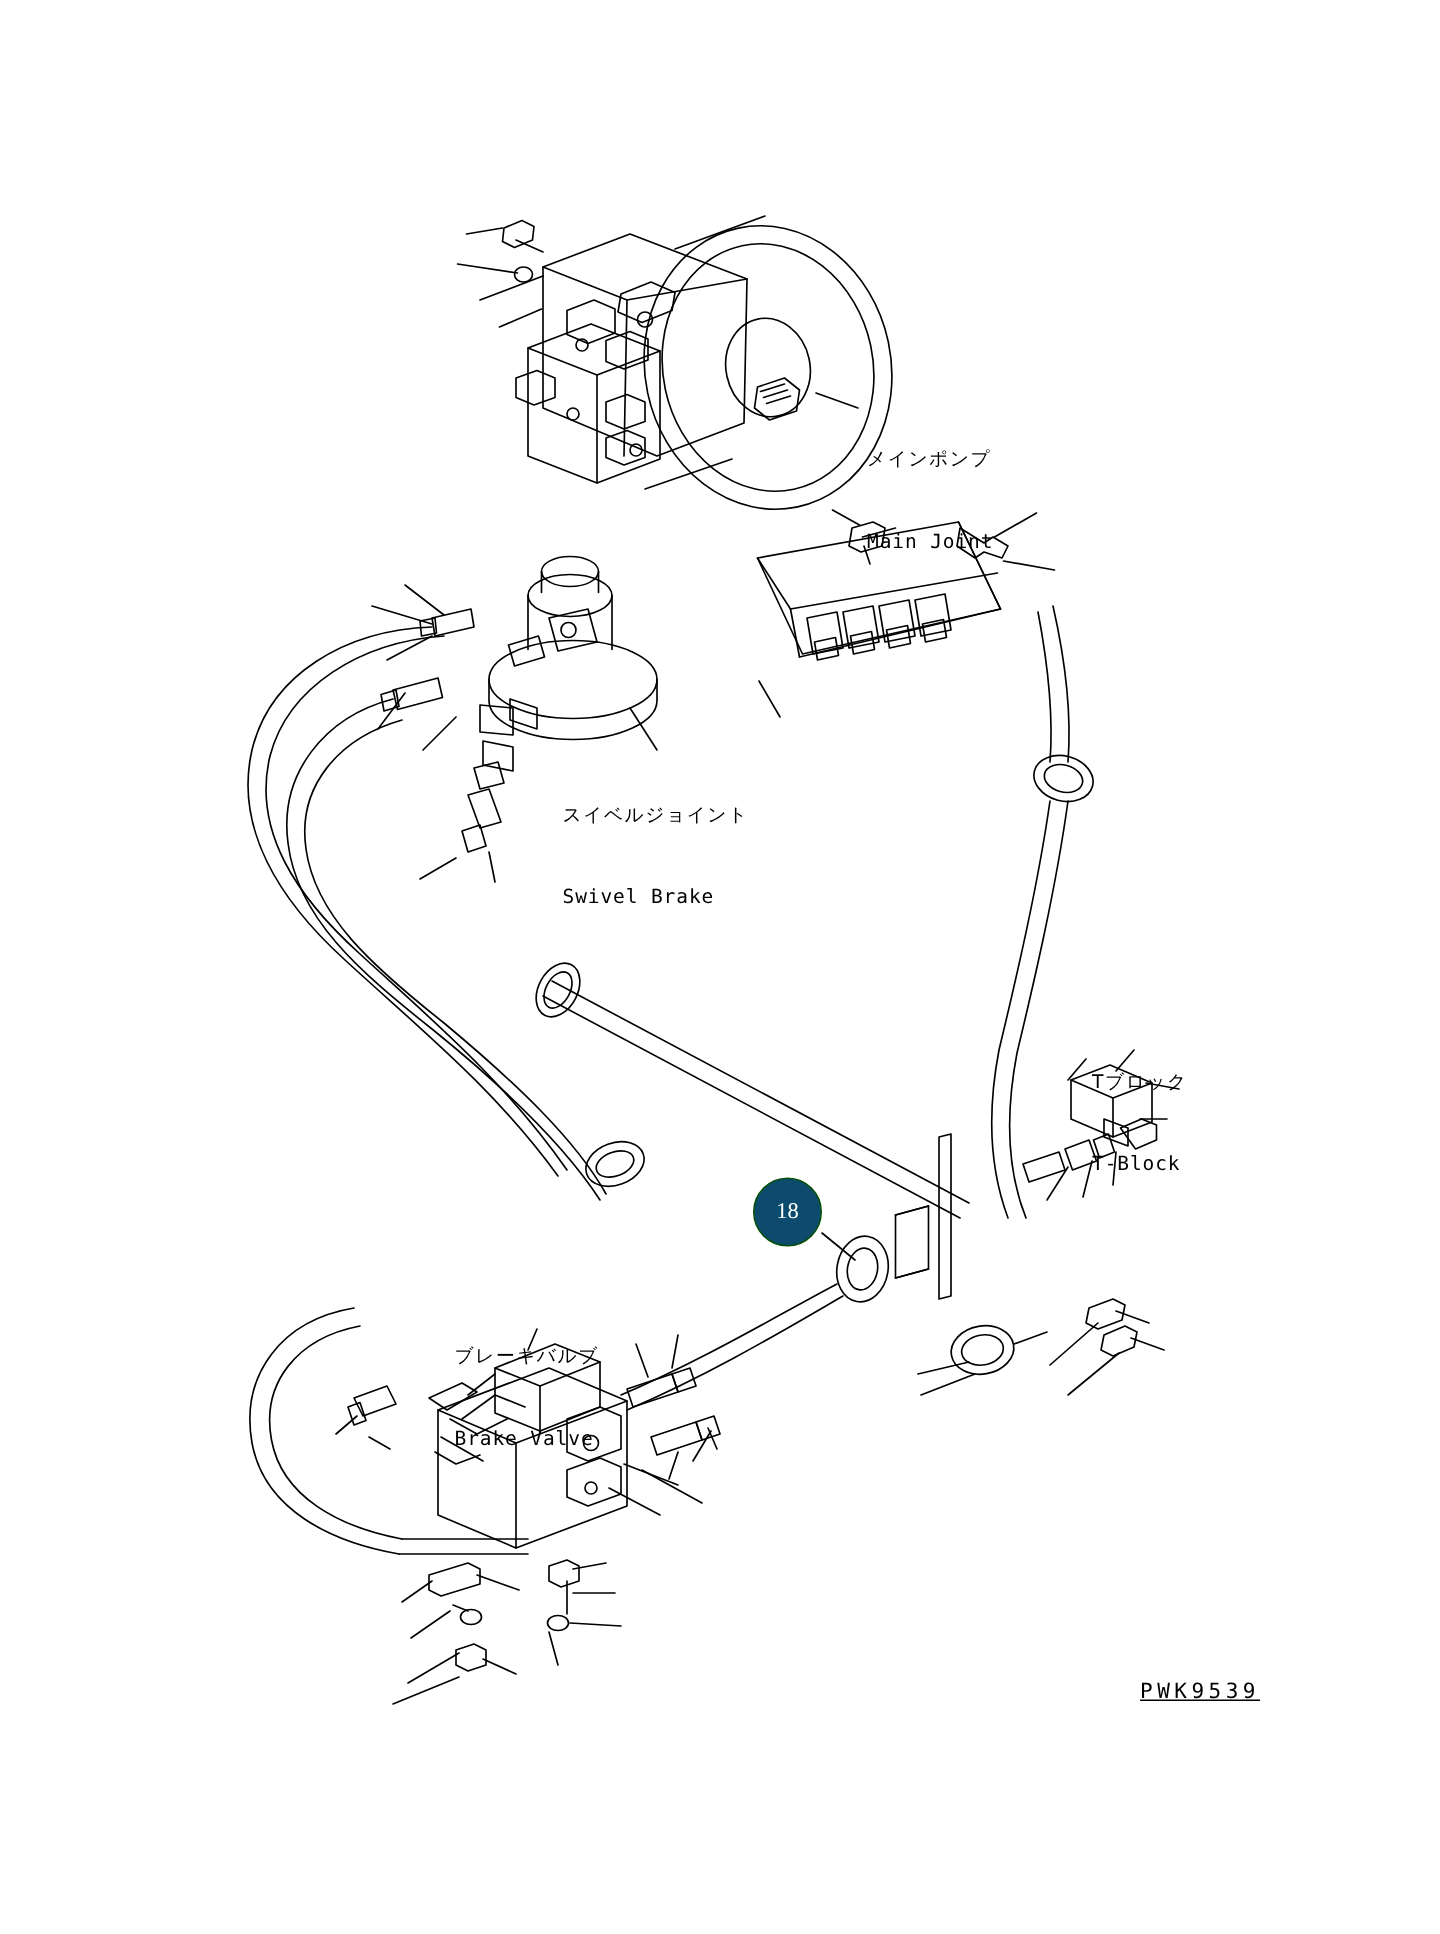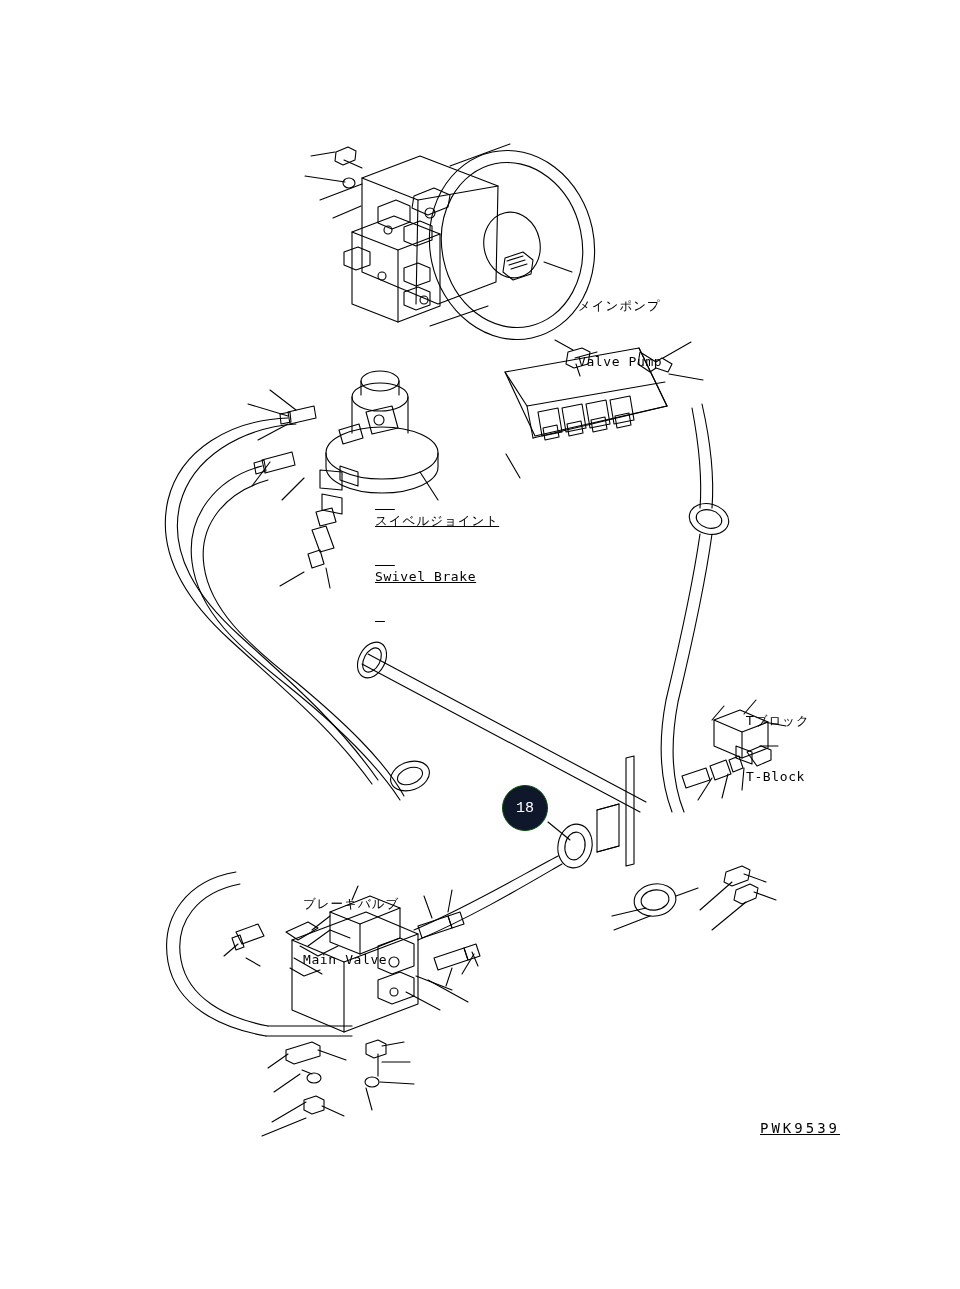--- a/index.html
+++ b/index.html
@@ -45,23 +45,23 @@
     display: block;
     font-family: "DejaVu Sans Mono", monospace;
     font-size: 13px;
     letter-spacing: 0.6px;
   }
   #callout-18 {
     position: absolute;
     width: 44px;
     height: 44px;
     border-radius: 50%;
-    background: #0f172a;
+    background: #0c4a6e;
     color: #ffffff;
-    font-family: Liberation Mono, monospace;
+    font-family: Liberation Serif, serif;
     font-size: 15px;
     display: flex;
     align-items: center;
     justify-content: center;
     border: 1px solid #055009;
   }
   #drawing-number {
     position: absolute;
     font-family: "DejaVu Sans Mono", monospace;
     font-size: 14px;
@@ -299,36 +299,36 @@
       <path d="M572 272 l-28 -10"></path>
       <path d="M520 478 l-14 -24"></path>
       <path d="M438 500 l-18 -28"></path>
       <path d="M724 706 l-12 14"></path>
       <path d="M358 886 l-6 14"></path>
     </g>
   </svg>
 
   <div class="lbl" style="left:578px; top:258px;">
     <span class="jp">メインポンプ</span>
-    <span class="en">Valve Pump</span>
+    <span class="en">Main Joint</span>
   </div>
 
 
-  <div class="lbl" style="left:375px; top:473px;text-decoration:underline;">
+  <div class="lbl" style="left:375px; top:495px;">
     <span class="jp">スイベルジョイント</span>
     <span class="en">Swivel Brake</span>
   </div>
 
-  <div class="lbl" style="left:728px; top:673px;margin-left:18px;">
+  <div class="lbl" style="left:728px; top:673px;">
     <span class="jp">Tブロック</span>
     <span class="en">T-Block</span>
   </div>
 
   <div class="lbl" style="left:303px; top:856px;">
     <span class="jp">ブレーキバルブ</span>
-    <span class="en">Main Valve</span>
+    <span class="en">Brake Valve</span>
   </div>
 
   <div id="callout-18" style="left:502px; top:785px;">18</div>
 
   <div id="drawing-number" style="left:760px; top:1120px;">PWK9539</div>
 
 </div>
 
 </body></html>

